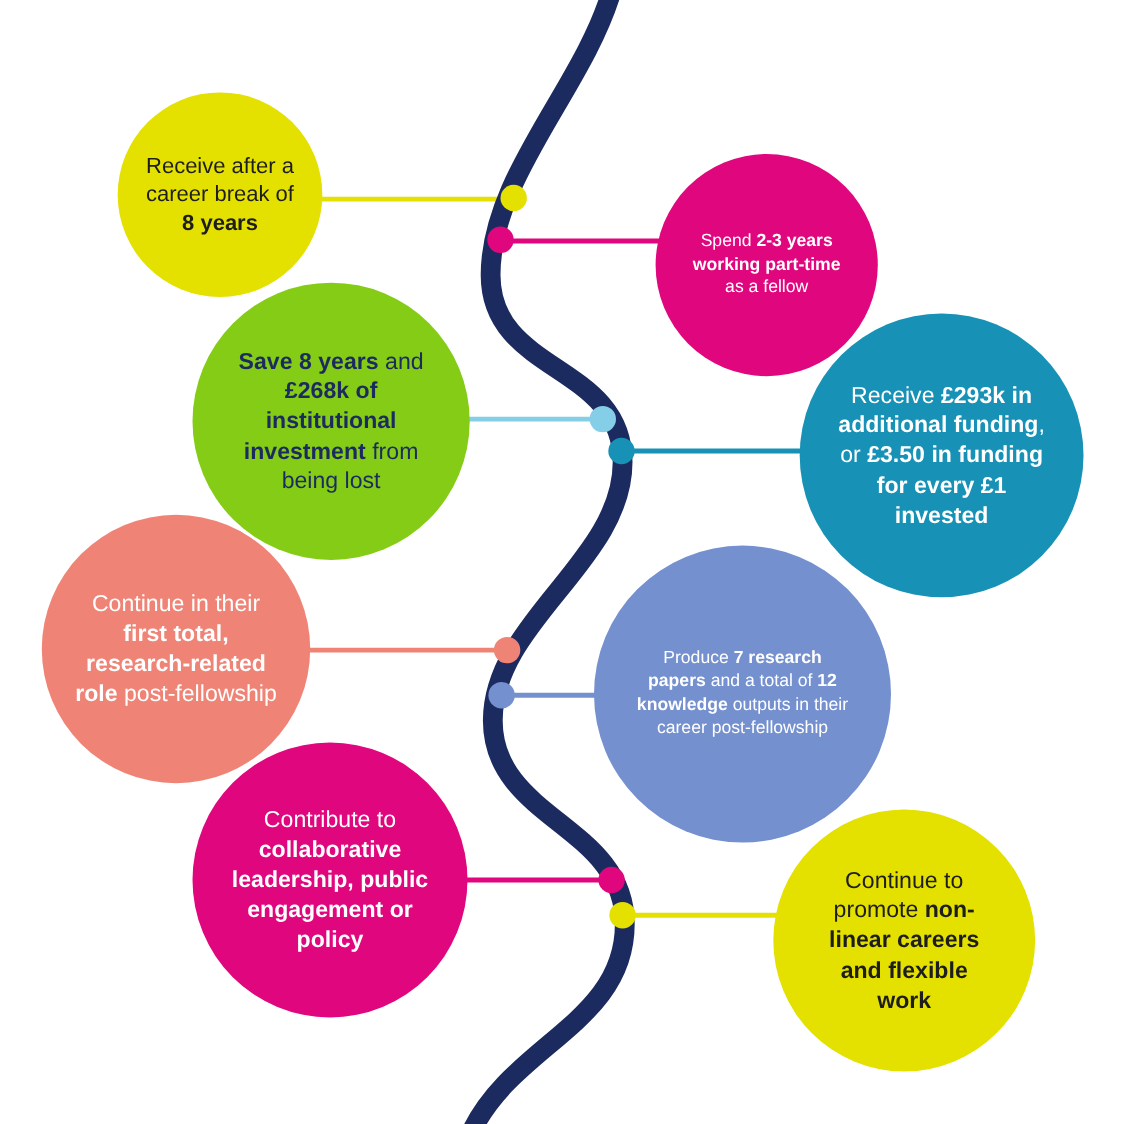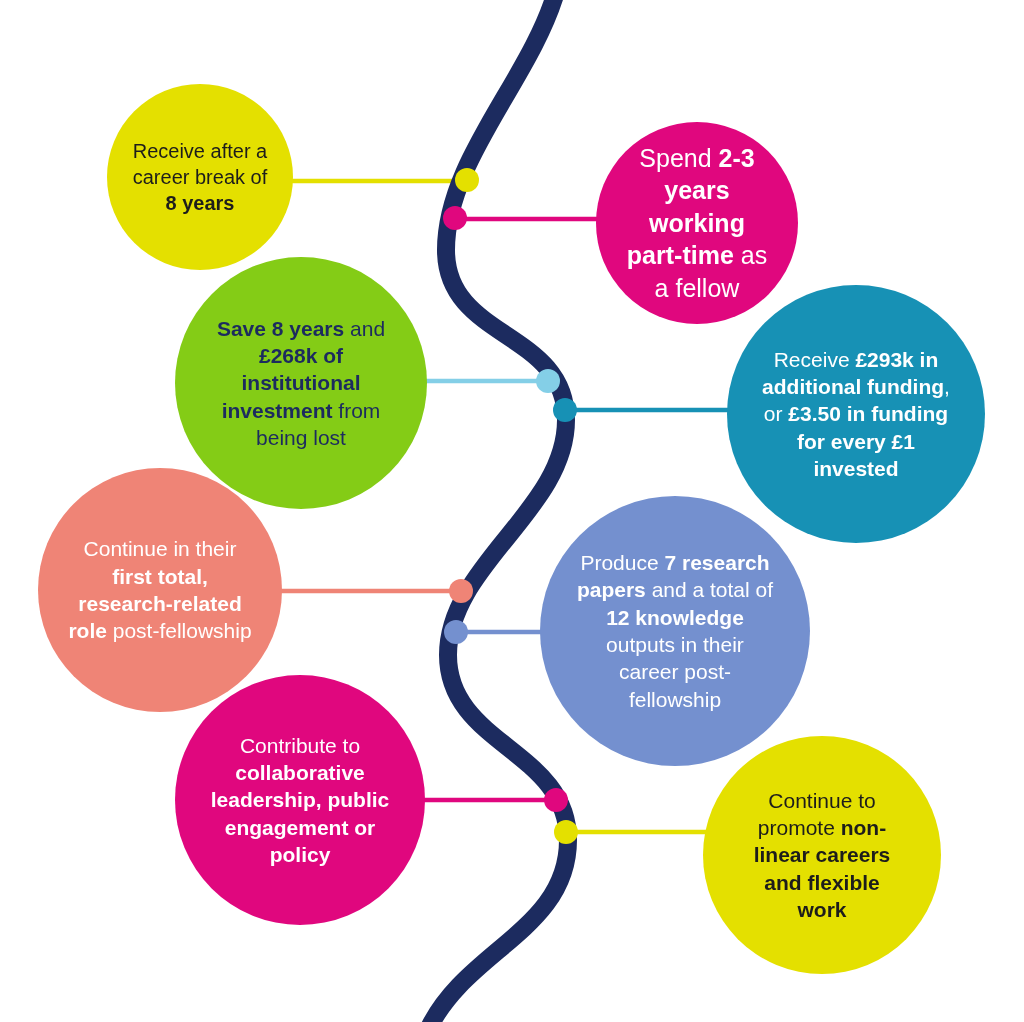--- a/index.html
+++ b/index.html
@@ -22,25 +22,25 @@
     box-sizing:border-box;
   }
   .bubble p{
     margin:0;
     font-weight:400;
     line-height:1.3;
   }
   .bubble .b{font-weight:700;}
   
   #bub0{left:107px;top:84px;width:186px;height:186px;padding:0 22px;font-size:20px;}
-  #bub1{left:596px;top:122px;width:202px;height:202px;padding:0 26px;font-size:25px;}
+  #bub1{left:596px;top:140px;width:202px;height:202px;padding:0 26px;font-size:16px;}
   #bub2{left:175px;top:257px;width:252px;height:252px;padding:0 34px;font-size:21px;}
   #bub3{left:727px;top:285px;width:258px;height:258px;padding:0 30px;font-size:21px;}
   #bub4{left:38px;top:468px;width:244px;height:244px;padding:0 30px;font-size:21px;}
-  #bub5{left:540px;top:496px;width:270px;height:270px;padding:0 36px;font-size:21px;align-items:center;}
+  #bub5{left:540px;top:496px;width:270px;height:270px;padding:0 36px;font-size:16px;align-items:center;}
   #bub6{left:175px;top:675px;width:250px;height:250px;padding:0 34px;font-size:21px;}
   #bub7{left:703px;top:736px;width:238px;height:238px;padding:0 42px;font-size:21px;}
 </style>
 </head>
 <body>
 
 <div class="canvas" style="background: rgb(255, 255, 255);">
 
   <svg class="layer" width="1024" height="1022" viewBox="0 0 1024 1022">
 

